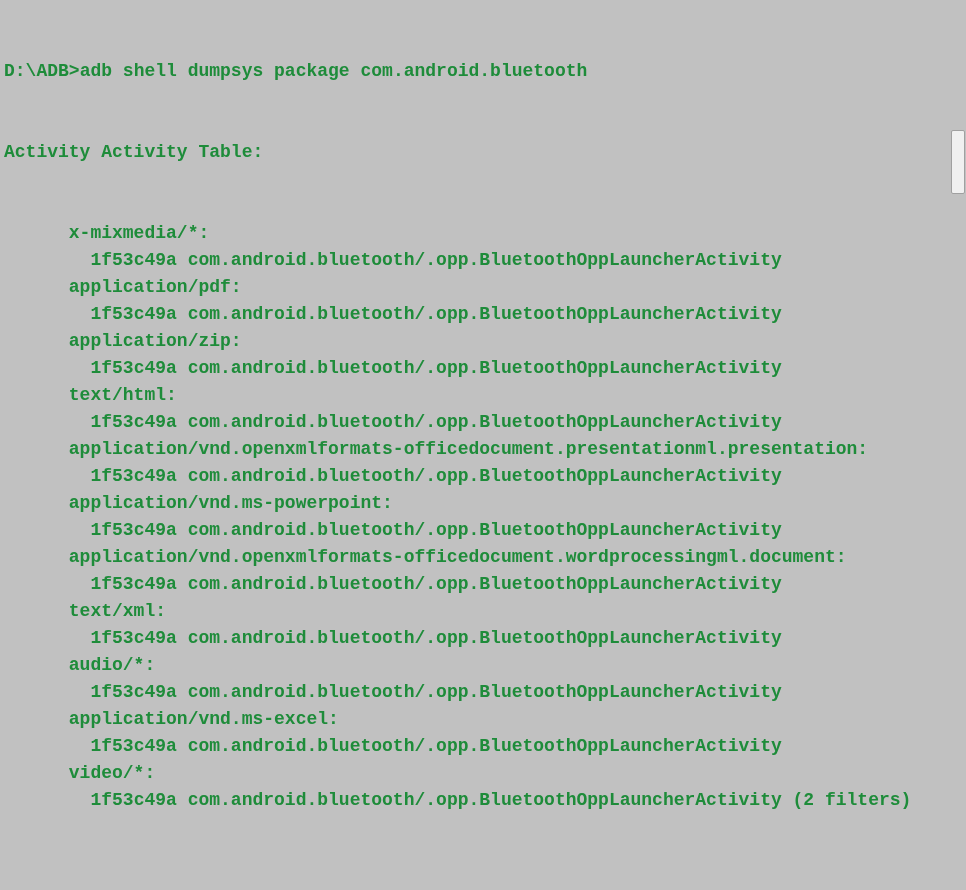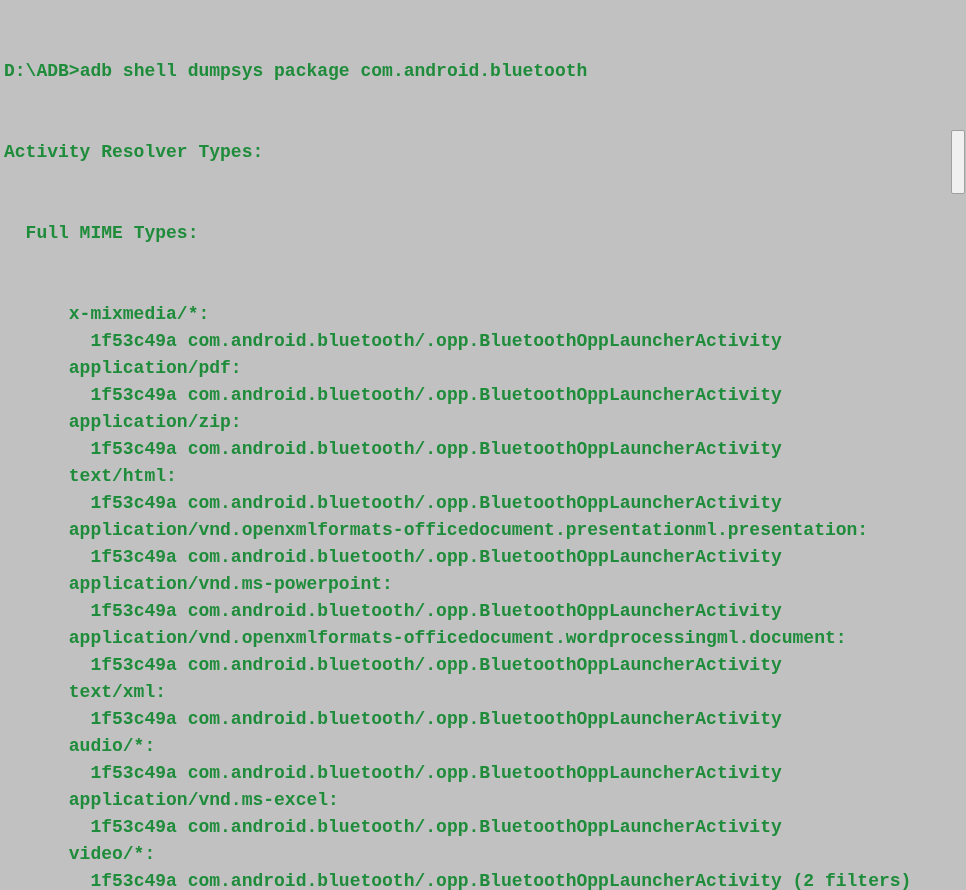--- a/index.html
+++ b/index.html
@@ -42,21 +42,20 @@
     background: #f0f0f0;
     border: 1px solid #a0a0a0;
     border-radius: 2px;
   }
 </style>
 </head>
 <body>
 
 <div class="terminal">
   <span class="line"><span>D:\ADB&gt;</span><span>adb shell dumpsys package com.android.bluetooth</span></span>
-  <span class="line">Activity Resolver Types:</span>
-  <span class="line">  Full MIME Types:</span>
+  <span class="line">Activity Activity Table:</span>
   <span id="entries-container"><span class="line">      x-mixmedia/*:</span><span class="line">        1f53c49a com.android.bluetooth/.opp.BluetoothOppLauncherActivity</span><span class="line">      application/pdf:</span><span class="line">        1f53c49a com.android.bluetooth/.opp.BluetoothOppLauncherActivity</span><span class="line">      application/zip:</span><span class="line">        1f53c49a com.android.bluetooth/.opp.BluetoothOppLauncherActivity</span><span class="line">      text/html:</span><span class="line">        1f53c49a com.android.bluetooth/.opp.BluetoothOppLauncherActivity</span><span class="line">      application/vnd.openxmlformats-officedocument.presentationml.presentation:</span><span class="line"></span><span class="line">        1f53c49a com.android.bluetooth/.opp.BluetoothOppLauncherActivity</span><span class="line">      application/vnd.ms-powerpoint:</span><span class="line">        1f53c49a com.android.bluetooth/.opp.BluetoothOppLauncherActivity</span><span class="line">      application/vnd.openxmlformats-officedocument.wordprocessingml.document:</span><span class="line">        1f53c49a com.android.bluetooth/.opp.BluetoothOppLauncherActivity</span><span class="line">      text/xml:</span><span class="line">        1f53c49a com.android.bluetooth/.opp.BluetoothOppLauncherActivity</span><span class="line">      audio/*:</span><span class="line">        1f53c49a com.android.bluetooth/.opp.BluetoothOppLauncherActivity</span><span class="line">      application/vnd.ms-excel:</span><span class="line">        1f53c49a com.android.bluetooth/.opp.BluetoothOppLauncherActivity</span><span class="line">      video/*:</span><span class="line">        1f53c49a com.android.bluetooth/.opp.BluetoothOppLauncherActivity (2 filters)</span></span>
   
 </div>
 
 <div class="scrollbar-track">
   <div class="scrollbar-thumb"></div>
 </div>
 
 </body></html>

